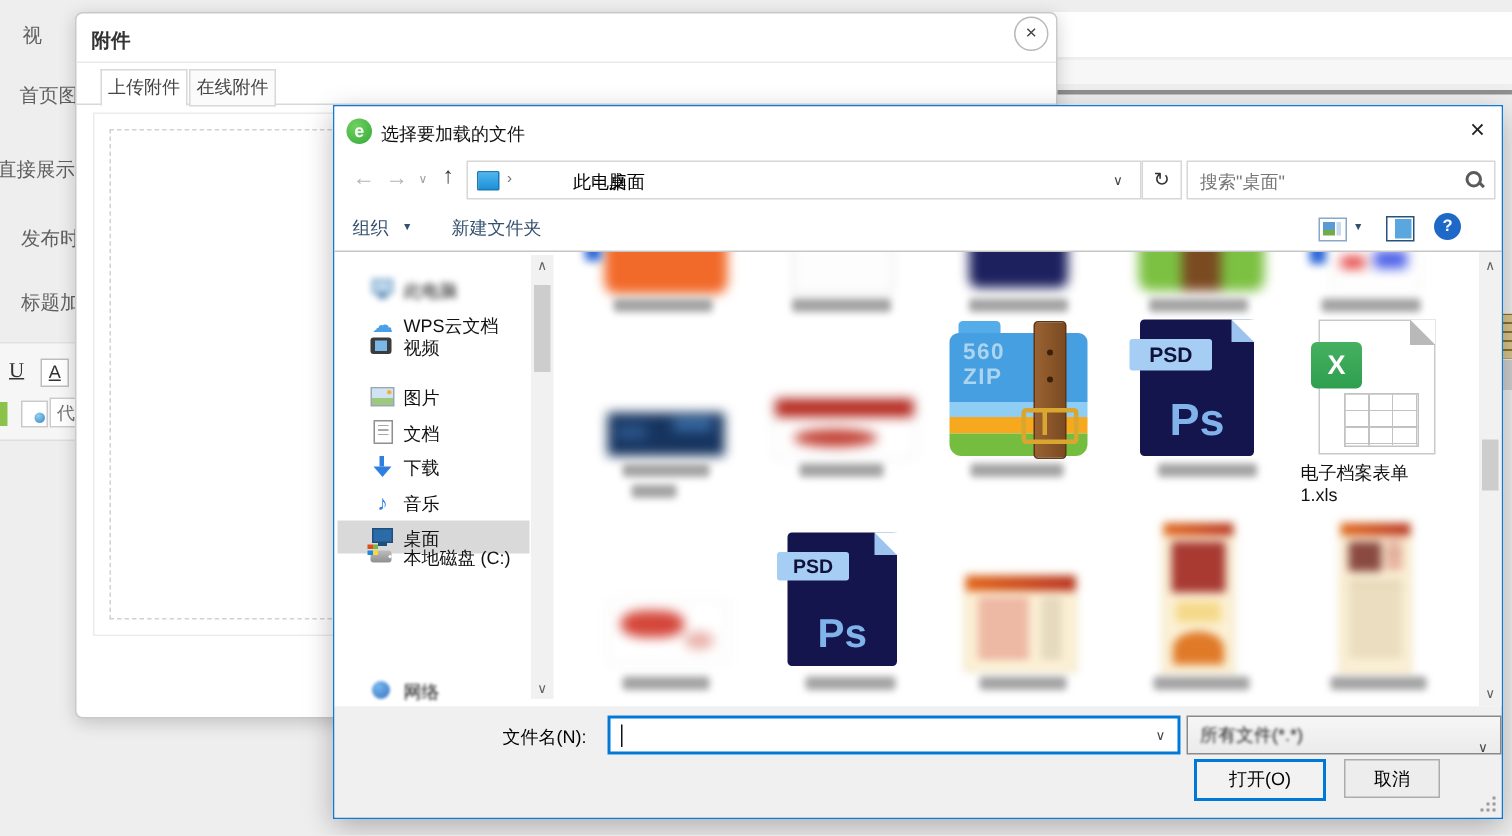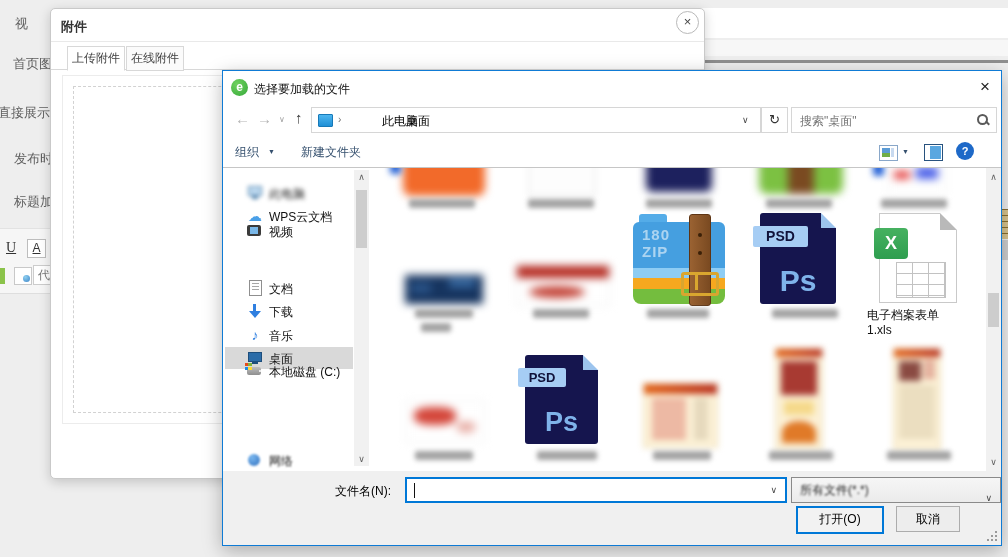--- a/index.html
+++ b/index.html
@@ -198,20 +198,24 @@
         <span class="sb-label blur2">此电脑</span>
       </div>
       <div class="abs sb-item" style="left:2px;top:37px;width:128px;">
         <span class="ic g-ic" style="color:#4aa0e8;">☁</span>
         <span class="sb-label">WPS云文档</span>
       </div>
       <div class="abs sb-item" style="left:2px;top:52px;width:128px;">
         <span class="ic ic-vid"></span>
         <span class="sb-label">视频</span>
       </div>
+      <div class="abs sb-item" style="left:2px;top:85px;width:128px;">
+        <span class="ic ic-pic"></span>
+        <span class="sb-label">图片</span>
+      </div>
       <div class="abs sb-item" style="left:2px;top:109px;width:128px;">
         <span class="ic ic-doc"></span>
         <span class="sb-label">文档</span>
       </div>
       <div class="abs sb-item" style="left:2px;top:132px;width:128px;">
         <span class="ic ic-dl"></span>
         <span class="sb-label">下载</span>
       </div>
       <div class="abs sb-item" style="left:2px;top:156px;width:128px;">
         <span class="ic g-ic">♪</span>
@@ -269,21 +273,21 @@
 
       <div class="abs blur4" style="left:293px;top:97px;width:92px;height:39px;background:#fff;border:1px solid #e8e8e8;">
         <span class="abs" style="left:0;top:0;width:92px;height:12px;background:#b5281e;"></span>
         <span class="abs" style="left:12px;top:20px;width:56px;height:12px;background:#c24034;border-radius:50%;"></span>
       </div>
       <div class="bbar" style="left:310px;top:141px;width:56px;"></div>
 
       <div class="abs zip" style="left:410px;top:46px;">
         <span class="tab2"></span>
         <span class="main"></span>
-        <span class="ztxt" style="top:12px;">180</span>
+        <span class="ztxt" style="top:12px;">560</span>
         <span class="ztxt" style="top:29px;">ZIP</span>
         <span class="b1"></span>
         <span class="b2"></span>
         <span class="b3"></span>
         <span class="belt">
             <i class="hole" style="top:18px;"></i>
             <i class="hole" style="top:36px;"></i>
           </span>
         <span class="buckle"></span>
         <span class="prong"></span>

